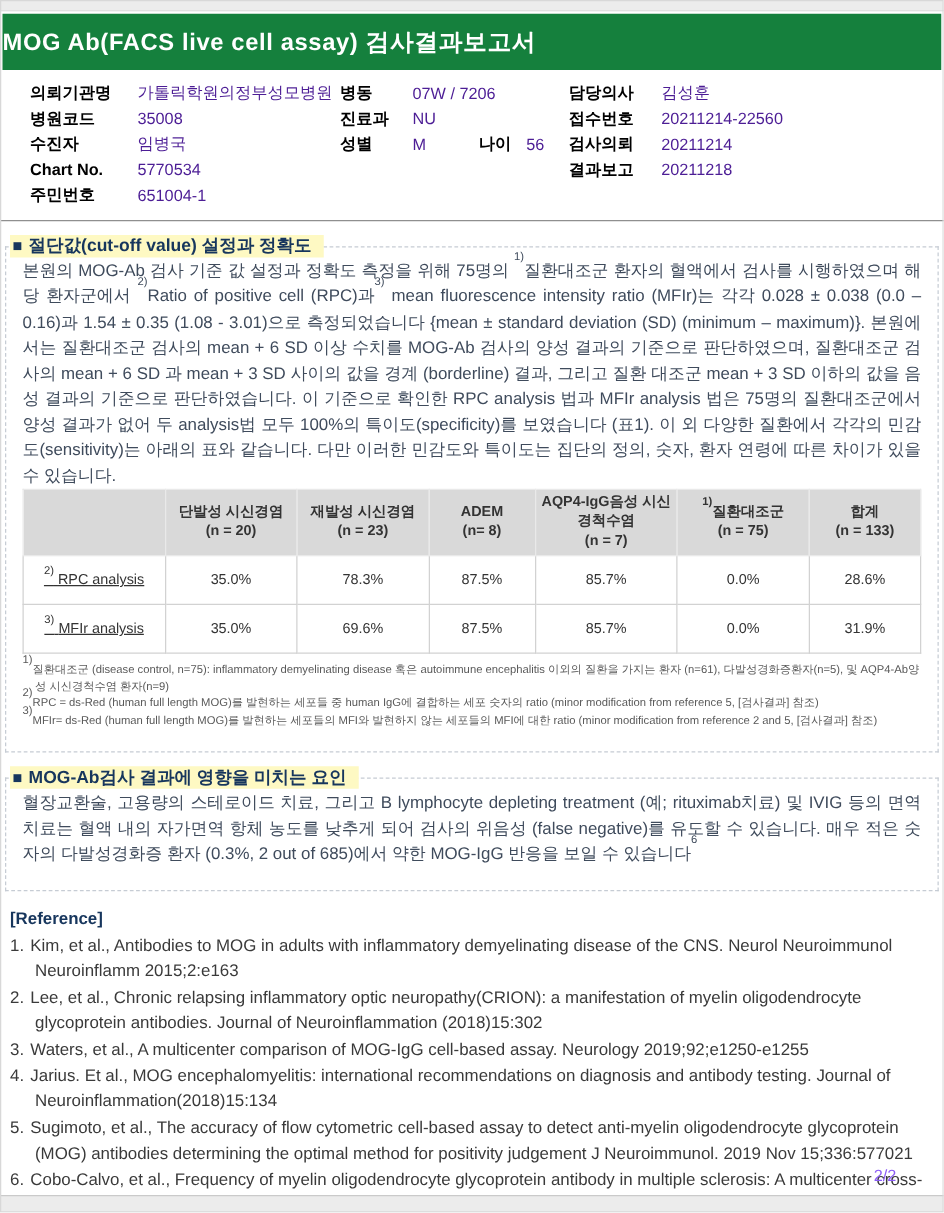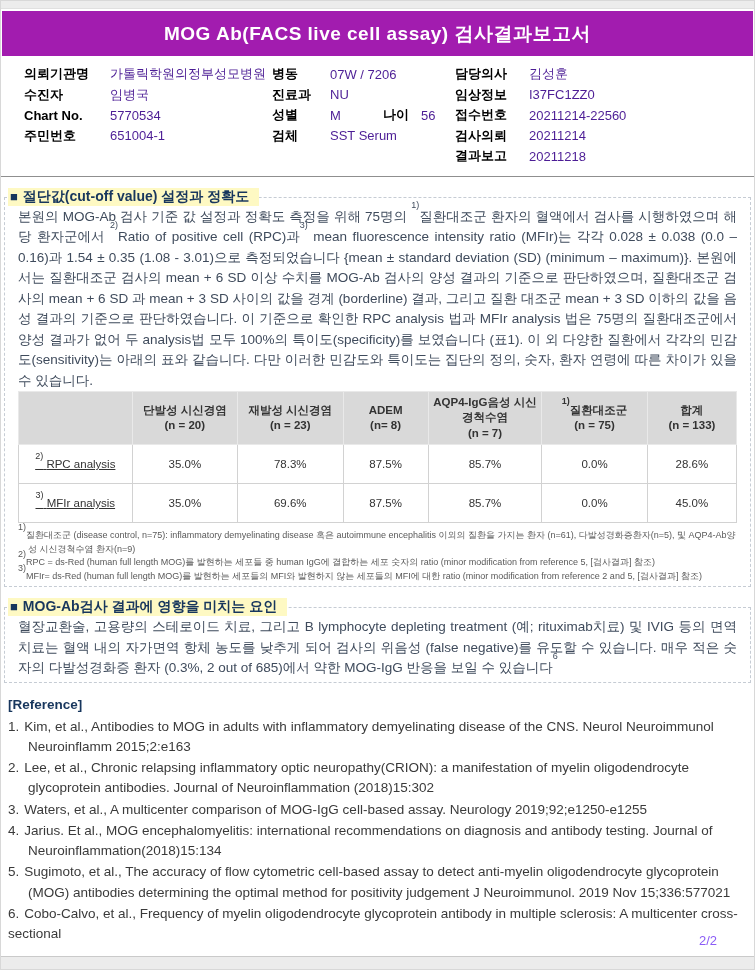--- a/index.html
+++ b/index.html
@@ -5,22 +5,22 @@
   html,body{margin:0;padding:0;}
   body{
     width:755px;height:970px;position:relative;overflow:hidden;
     background:#ffffff;
     font-family:"Liberation Sans","DejaVu Sans",sans-serif;
     color:#222;
   }
   .page-frame{position:absolute;inset:0;border:1px solid #d8d8d8;pointer-events:none;z-index:50;}
   .top-strip{height:8px;background:#ececec;border-bottom:1px solid #e0e0e0;}
   .titlebar{
-    margin:2px 2px 0;height:45px;background:#a21caf;color:#fff;
-    display:flex;align-items:center;justify-content:center;
+    margin:2px 2px 0;height:45px;background:#15803d;color:#fff;
+    display:flex;align-items:center;
     font-size:19px;font-weight:bold;letter-spacing:.5px;
   }
   
   .patient{display:flex;padding:8px 0 4px 24px;font-size:13px;color:#1a1a1a;}
   .pcol1{width:248px;}
   .pcol2{width:183px;}
   .pcol3{width:300px;}
   .prow{display:flex;height:20.5px;align-items:center;white-space:nowrap;}
   .plabel{font-weight:bold;color:#000;}
   .pcol1 .plabel{width:86px;}
@@ -30,21 +30,21 @@
   .pvalue.sex{width:53px;}
   .plabel.age{width:auto;margin-right:12px;}
   .divider{border-top:1.5px solid #8f8f8f;margin-top:5px;}
   
   .section{position:relative;margin:20px 4px 0;}
   .sec-head{
     position:absolute;top:-9px;left:4px;background:#fef9c3;
     padding:0 10px 0 2px;font-weight:bold;font-size:14px;color:#17365d;z-index:2;
   }
   .sec-marker{font-size:13px;margin-right:5px;}
-  .sec-box{border:1px dashed #c6ccd4;padding:9px 13px 3px;}
+  .sec-box{border:1px dashed #c6ccd4;padding:9px 13px 18px;}
   .para{
     font-size:13.5px;line-height:1.52;color:#3f4b5c;text-align:justify;
   }
   .para sup,.fn sup,.rowlabel sup,.hname sup{
     font-size:9px;vertical-align:top;position:relative;top:-2px;line-height:0;
   }
   
   .tbl-caption{text-align:center;font-weight:bold;font-size:11.5px;color:#333;margin:13px 0 6px;}
   table.report{width:100%;border-collapse:collapse;table-layout:fixed;font-size:11.5px;color:#333;}
   table.report th{
@@ -78,20 +78,24 @@
   <span>MOG Ab(FACS live cell assay) 검사결과보고서</span>
 </div>
 
 <div class="patient">
   <div class="pcol1">
     <div class="prow">
       <span class="plabel">의뢰기관명</span>
       <span class="pvalue">가톨릭학원의정부성모병원</span>
     </div>
     <div class="prow">
+      <span class="plabel">병원코드</span>
+      <span class="pvalue">35008</span>
+    </div>
+    <div class="prow">
       <span class="plabel">수진자</span>
       <span class="pvalue">임병국</span>
     </div>
     <div class="prow">
       <span class="plabel">Chart No.</span>
       <span class="pvalue">5770534</span>
     </div>
     <div class="prow">
       <span class="plabel">주민번호</span>
       <span class="pvalue">651004-1</span>
@@ -105,33 +109,25 @@
     <div class="prow">
       <span class="plabel">진료과</span>
       <span class="pvalue">NU</span>
     </div>
     <div class="prow">
       <span class="plabel">성별</span>
       <span class="pvalue sex">M</span>
       <span class="plabel age">나이</span>
       <span class="pvalue">56</span>
     </div>
-    <div class="prow">
-      <span class="plabel">검체</span>
-      <span class="pvalue">SST Serum</span>
-    </div>
   </div>
   <div class="pcol3">
     <div class="prow">
       <span class="plabel">담당의사</span>
       <span class="pvalue">김성훈</span>
-    </div>
-    <div class="prow">
-      <span class="plabel">임상정보</span>
-      <span class="pvalue">I37FC1ZZ0</span>
     </div>
     <div class="prow">
       <span class="plabel">접수번호</span>
       <span class="pvalue">20211214-22560</span>
     </div>
     <div class="prow">
       <span class="plabel">검사의뢰</span>
       <span class="pvalue">20211214</span>
     </div>
     <div class="prow">
@@ -203,21 +199,21 @@
           <td>0.0%</td>
           <td>28.6%</td>
         </tr>
         <tr>
           <td class="rowlabel"><sup>3)</sup> <span>MFIr analysis</span></td>
           <td>35.0%</td>
           <td>69.6%</td>
           <td>87.5%</td>
           <td>85.7%</td>
           <td>0.0%</td>
-          <td>45.0%</td>
+          <td>31.9%</td>
         </tr>
       </tbody>
     </table>
 
     <div class="footnotes">
       <div class="fn"><sup>1)</sup><span>질환대조군 (disease control, n=75): inflammatory demyelinating disease 혹은 autoimmune encephalitis 이외의 질환을 가지는 환자 (n=61), 다발성경화증환자(n=5), 및 AQP4-Ab양성 시신경척수염 환자(n=9)</span></div>
       <div class="fn"><sup>2)</sup><span>RPC = ds-Red (human full length MOG)를 발현하는 세포들 중 human IgG에 결합하는 세포 숫자의 ratio (minor modification from reference 5, [검사결과] 참조)</span></div>
       <div class="fn"><sup>3)</sup><span>MFIr= ds-Red (human full length MOG)를 발현하는 세포들의 MFI와 발현하지 않는 세포들의 MFI에 대한 ratio (minor modification from reference 2 and 5, [검사결과] 참조)</span></div>
     </div>
   </div>

